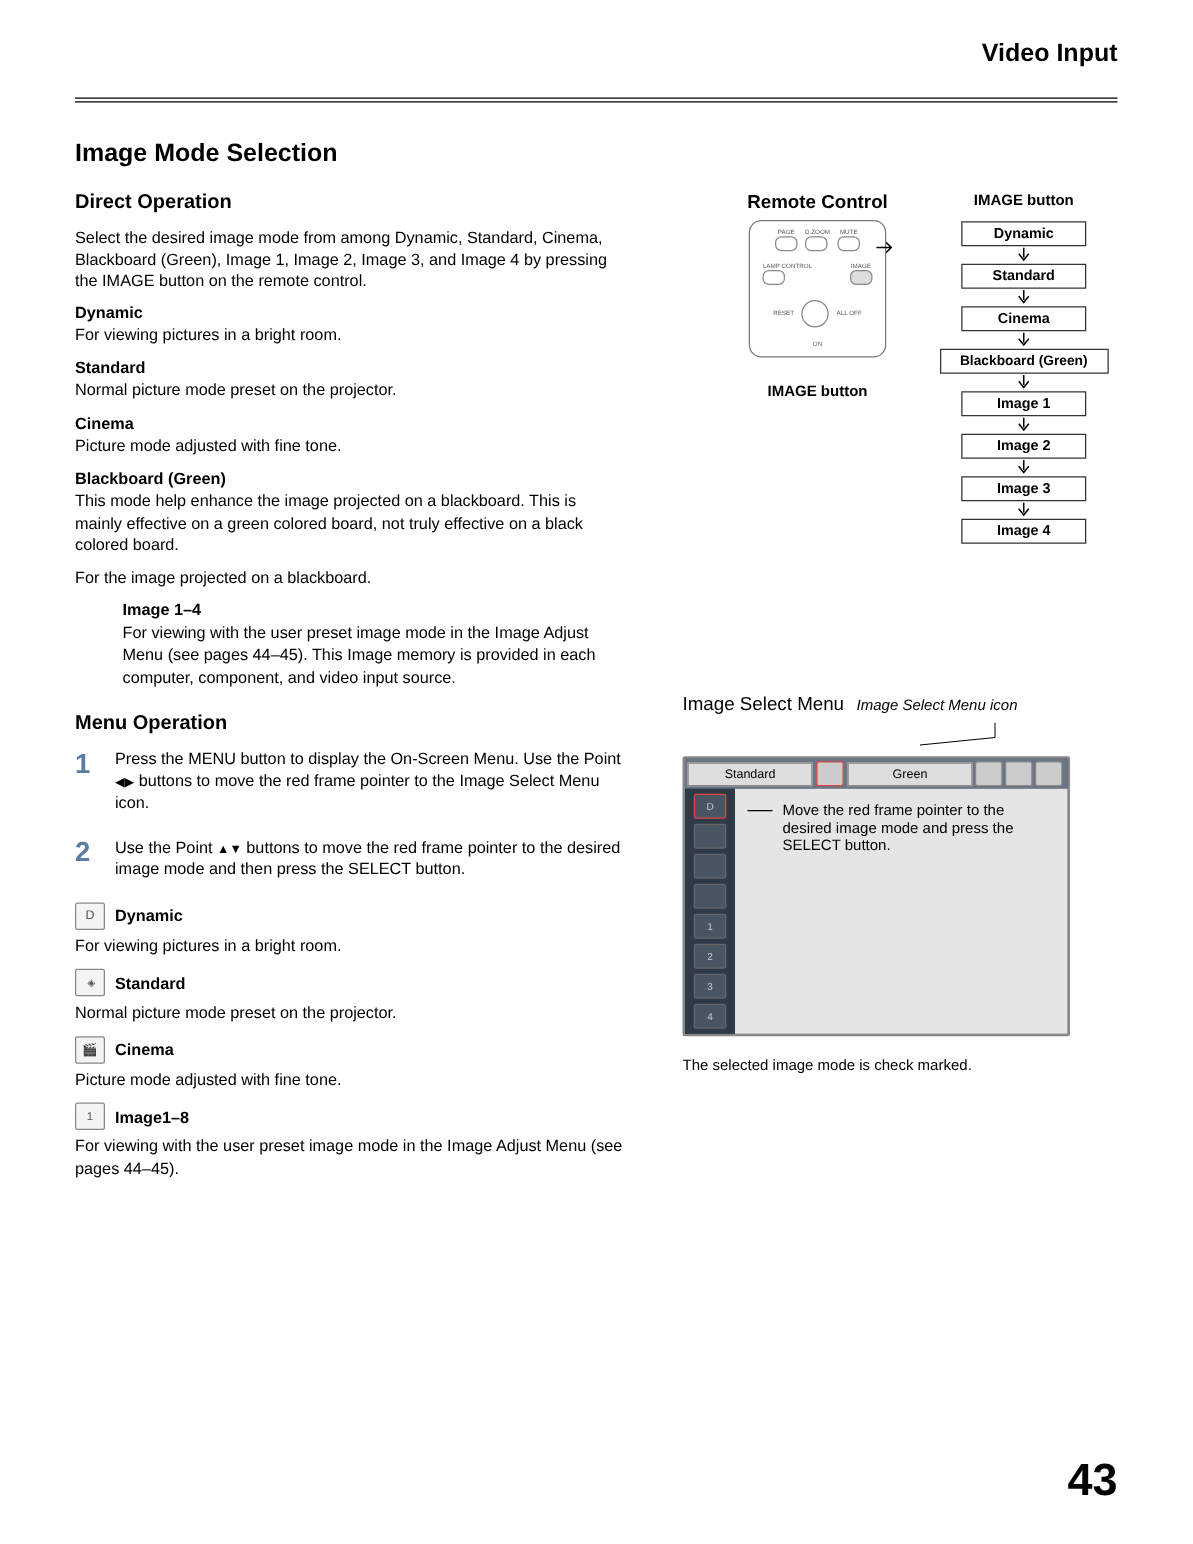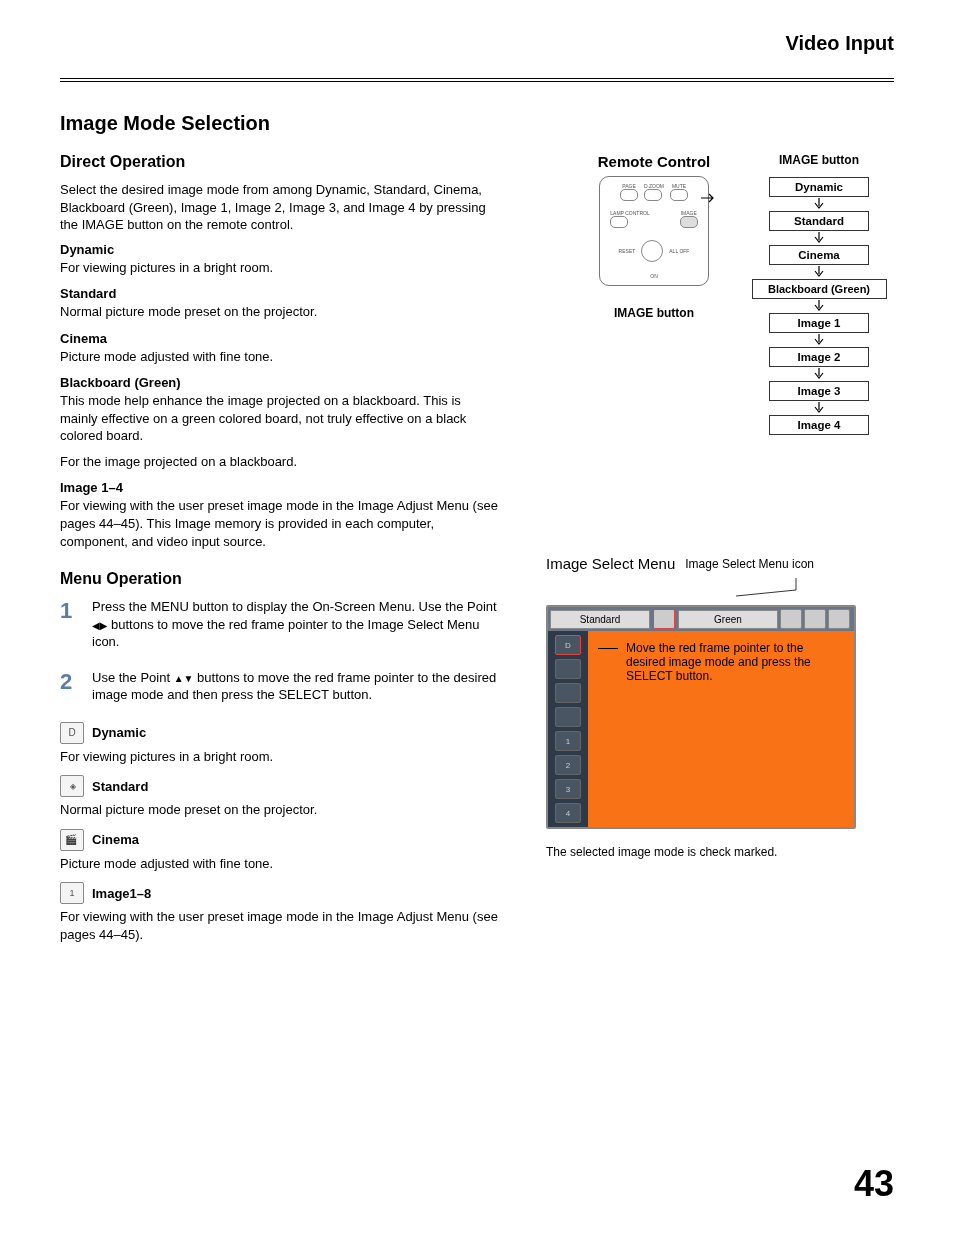--- a/index.html
+++ b/index.html
@@ -37,32 +37,32 @@
   .remote-center { width:22px; height:22px; border:1px solid #888; border-radius:50%; margin:2px auto;}
   .remote-caption { font-size: 12px; font-weight: bold; margin-top: 20px; }
   .flowchart-col { width: 150px; text-align: center; }
   .flowchart-heading { font-size: 12px; font-weight: bold; margin-bottom: 10px; }
   .flow-box { border: 1px solid #333; padding: 3px 6px; font-size: 11.5px; font-weight: bold; margin: 0 auto; background:#fff; display:inline-block; min-width:100px;}
   .flow-box.wide { min-width: 135px; font-size:11px;}
   .flow-arrow { height: 14px; display:flex; align-items:center; justify-content:center;}
   .flow-arrow svg { width:10px; height:12px; }
 
   .menu-diagram-label { font-size: 15px; font-weight: normal; display:inline-block;}
-  .menu-diagram-caption { font-size: 12px; display:inline-block; margin-left: 10px;}
+  .menu-diagram-caption { font-size: 12px; display:inline-block; margin-left: 10px; font-style: italic;}
   .menu-diagram-row { display:flex; align-items:center; margin-bottom:6px; margin-top: 30px;}
   .menu-screenshot { border: 2px solid #888; width: 310px; background: #3a4553; color:#fff; font-size:11px; border-radius:2px; margin-top:4px;}
   .menu-top-bar { display:flex; align-items:center; background:#6a7585; padding:2px;}
   .menu-top-cell { flex:1; text-align:center; padding:3px 2px; font-size:10px;}
   .menu-top-icons { display:flex; gap:2px; padding:0 2px;}
   .menu-top-icon { width:22px; height:20px; background:#ccc; border:1px solid #888; border-radius:2px;}
   .menu-bottom { display:flex; min-height:180px;}
   .menu-side { width:40px; background:#2f3a48; padding:4px 0; display:flex; flex-direction:column; align-items:center; gap:4px;}
   .menu-side-icon { width:26px; height:20px; background:#4a5563; border:1px solid #666; border-radius:2px; font-size:8px; color:#ccc; display:flex; align-items:center; justify-content:center;}
   .menu-side-icon.sel { border:1px solid #d44;}
-  .menu-content { flex:1; padding:10px; font-size:12px; color:#000; background:#f97316;}
+  .menu-content { flex:1; padding:10px; font-size:12px; color:#000; background:#e5e5e5;}
   .menu-note { display:flex; gap:8px;}
   .menu-note-line { width:20px; border-top:1px solid #000; margin-top:7px; flex-shrink:0;}
   .check-note { font-size: 12px; margin-top: 16px;}
   .page-num { position: absolute; right: 60px; bottom: 30px; font-size: 36px; font-weight: bold; }
   .triangle-lr::before { content:"◀▶"; font-size:10px;}
   .triangle-ud::before { content:"▲▼"; font-size:10px;}
 </style>
 </head>
 <body>
 
@@ -90,21 +90,21 @@
       </div>
       <div class="mode-block">
         <div class="mode-title">Cinema</div>
         <p>Picture mode adjusted with fine tone.</p>
       </div>
       <div class="mode-block">
         <div class="mode-title">Blackboard (Green)</div>
         <p>This mode help enhance the image projected on a blackboard. This is mainly effective on a green colored board, not truly effective on a black colored board.</p>
         <p>For the image projected on a blackboard.</p>
       </div>
-      <div class="mode-block" style="margin-bottom:20px;">
+      <div class="mode-block" style="margin-bottom:20px;margin-left:38px;">
         <div class="mode-title">Image 1–4</div>
         <p>For viewing with the user preset image mode in the Image Adjust Menu (see pages 44–45). This Image memory is provided in each computer, component, and video input source.</p>
       </div>
 
       <h2 class="sub-heading">Menu Operation</h2>
 
       <div class="step-row">
         <div class="step-num">1</div>
         <p><span>Press the MENU button to display the On-Screen Menu. Use the Point </span><span class="triangle-lr"></span><span> buttons to move the red frame pointer to the Image Select Menu icon.</span></p>
       </div>

